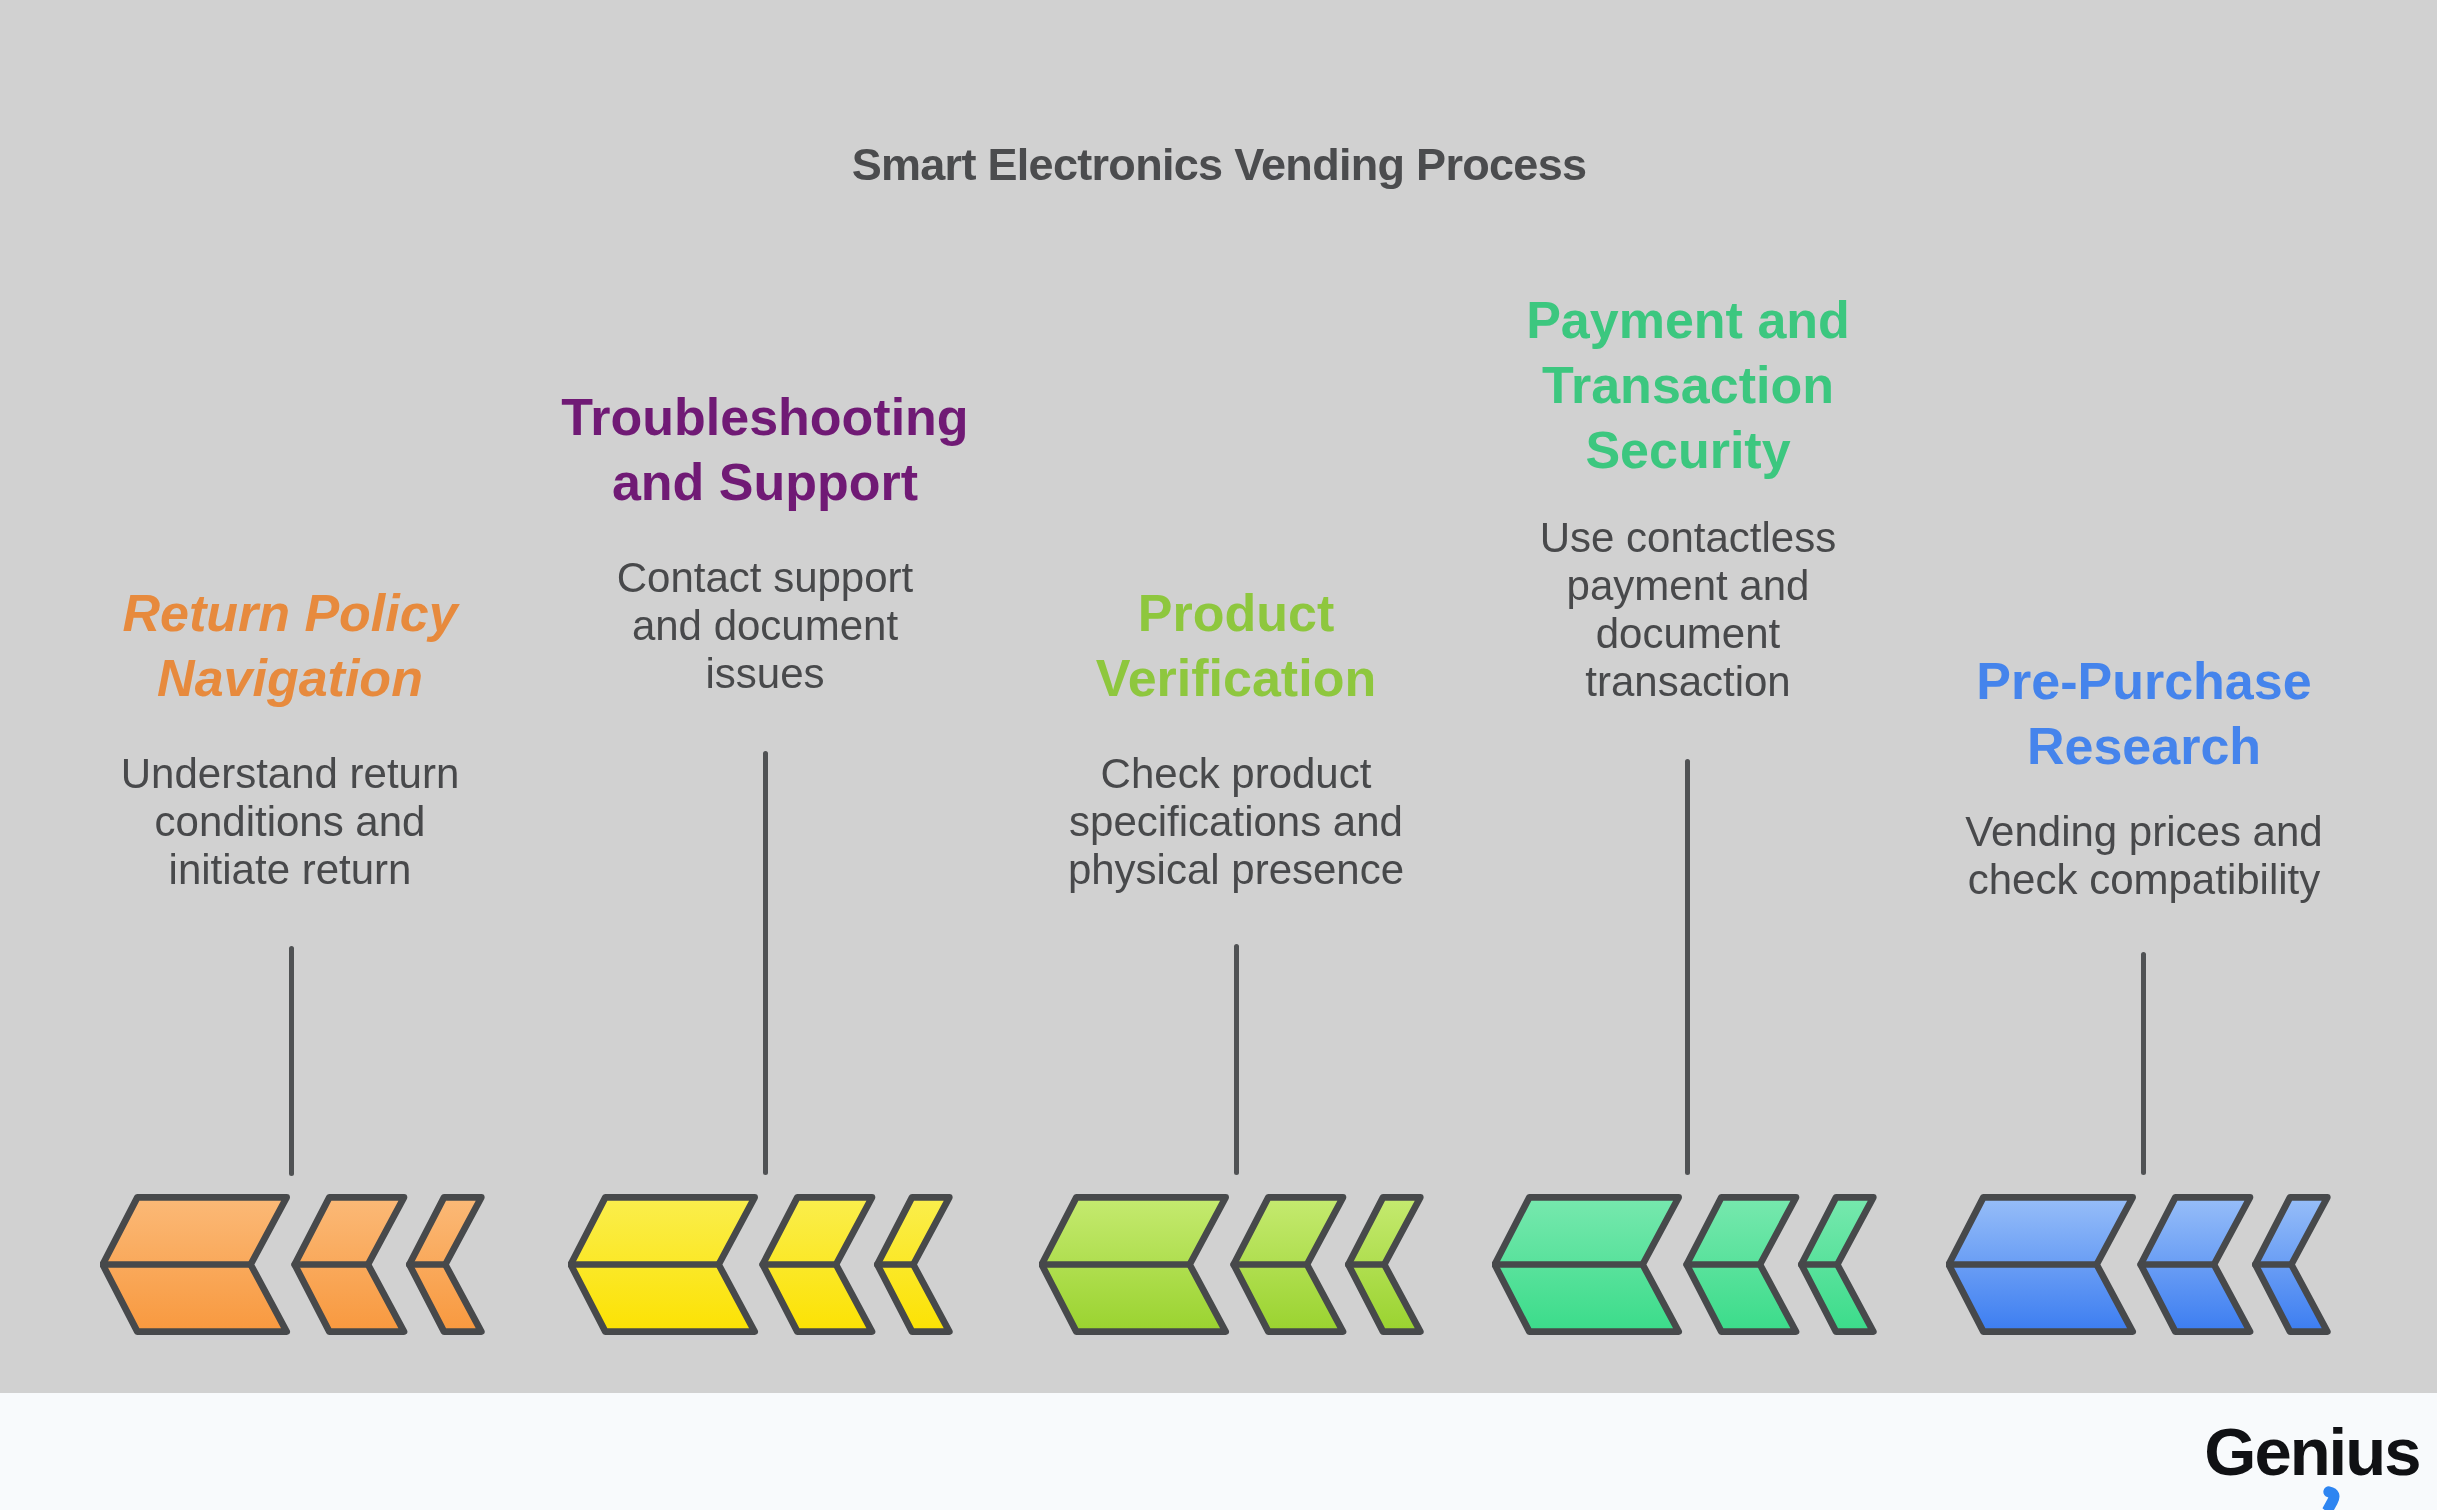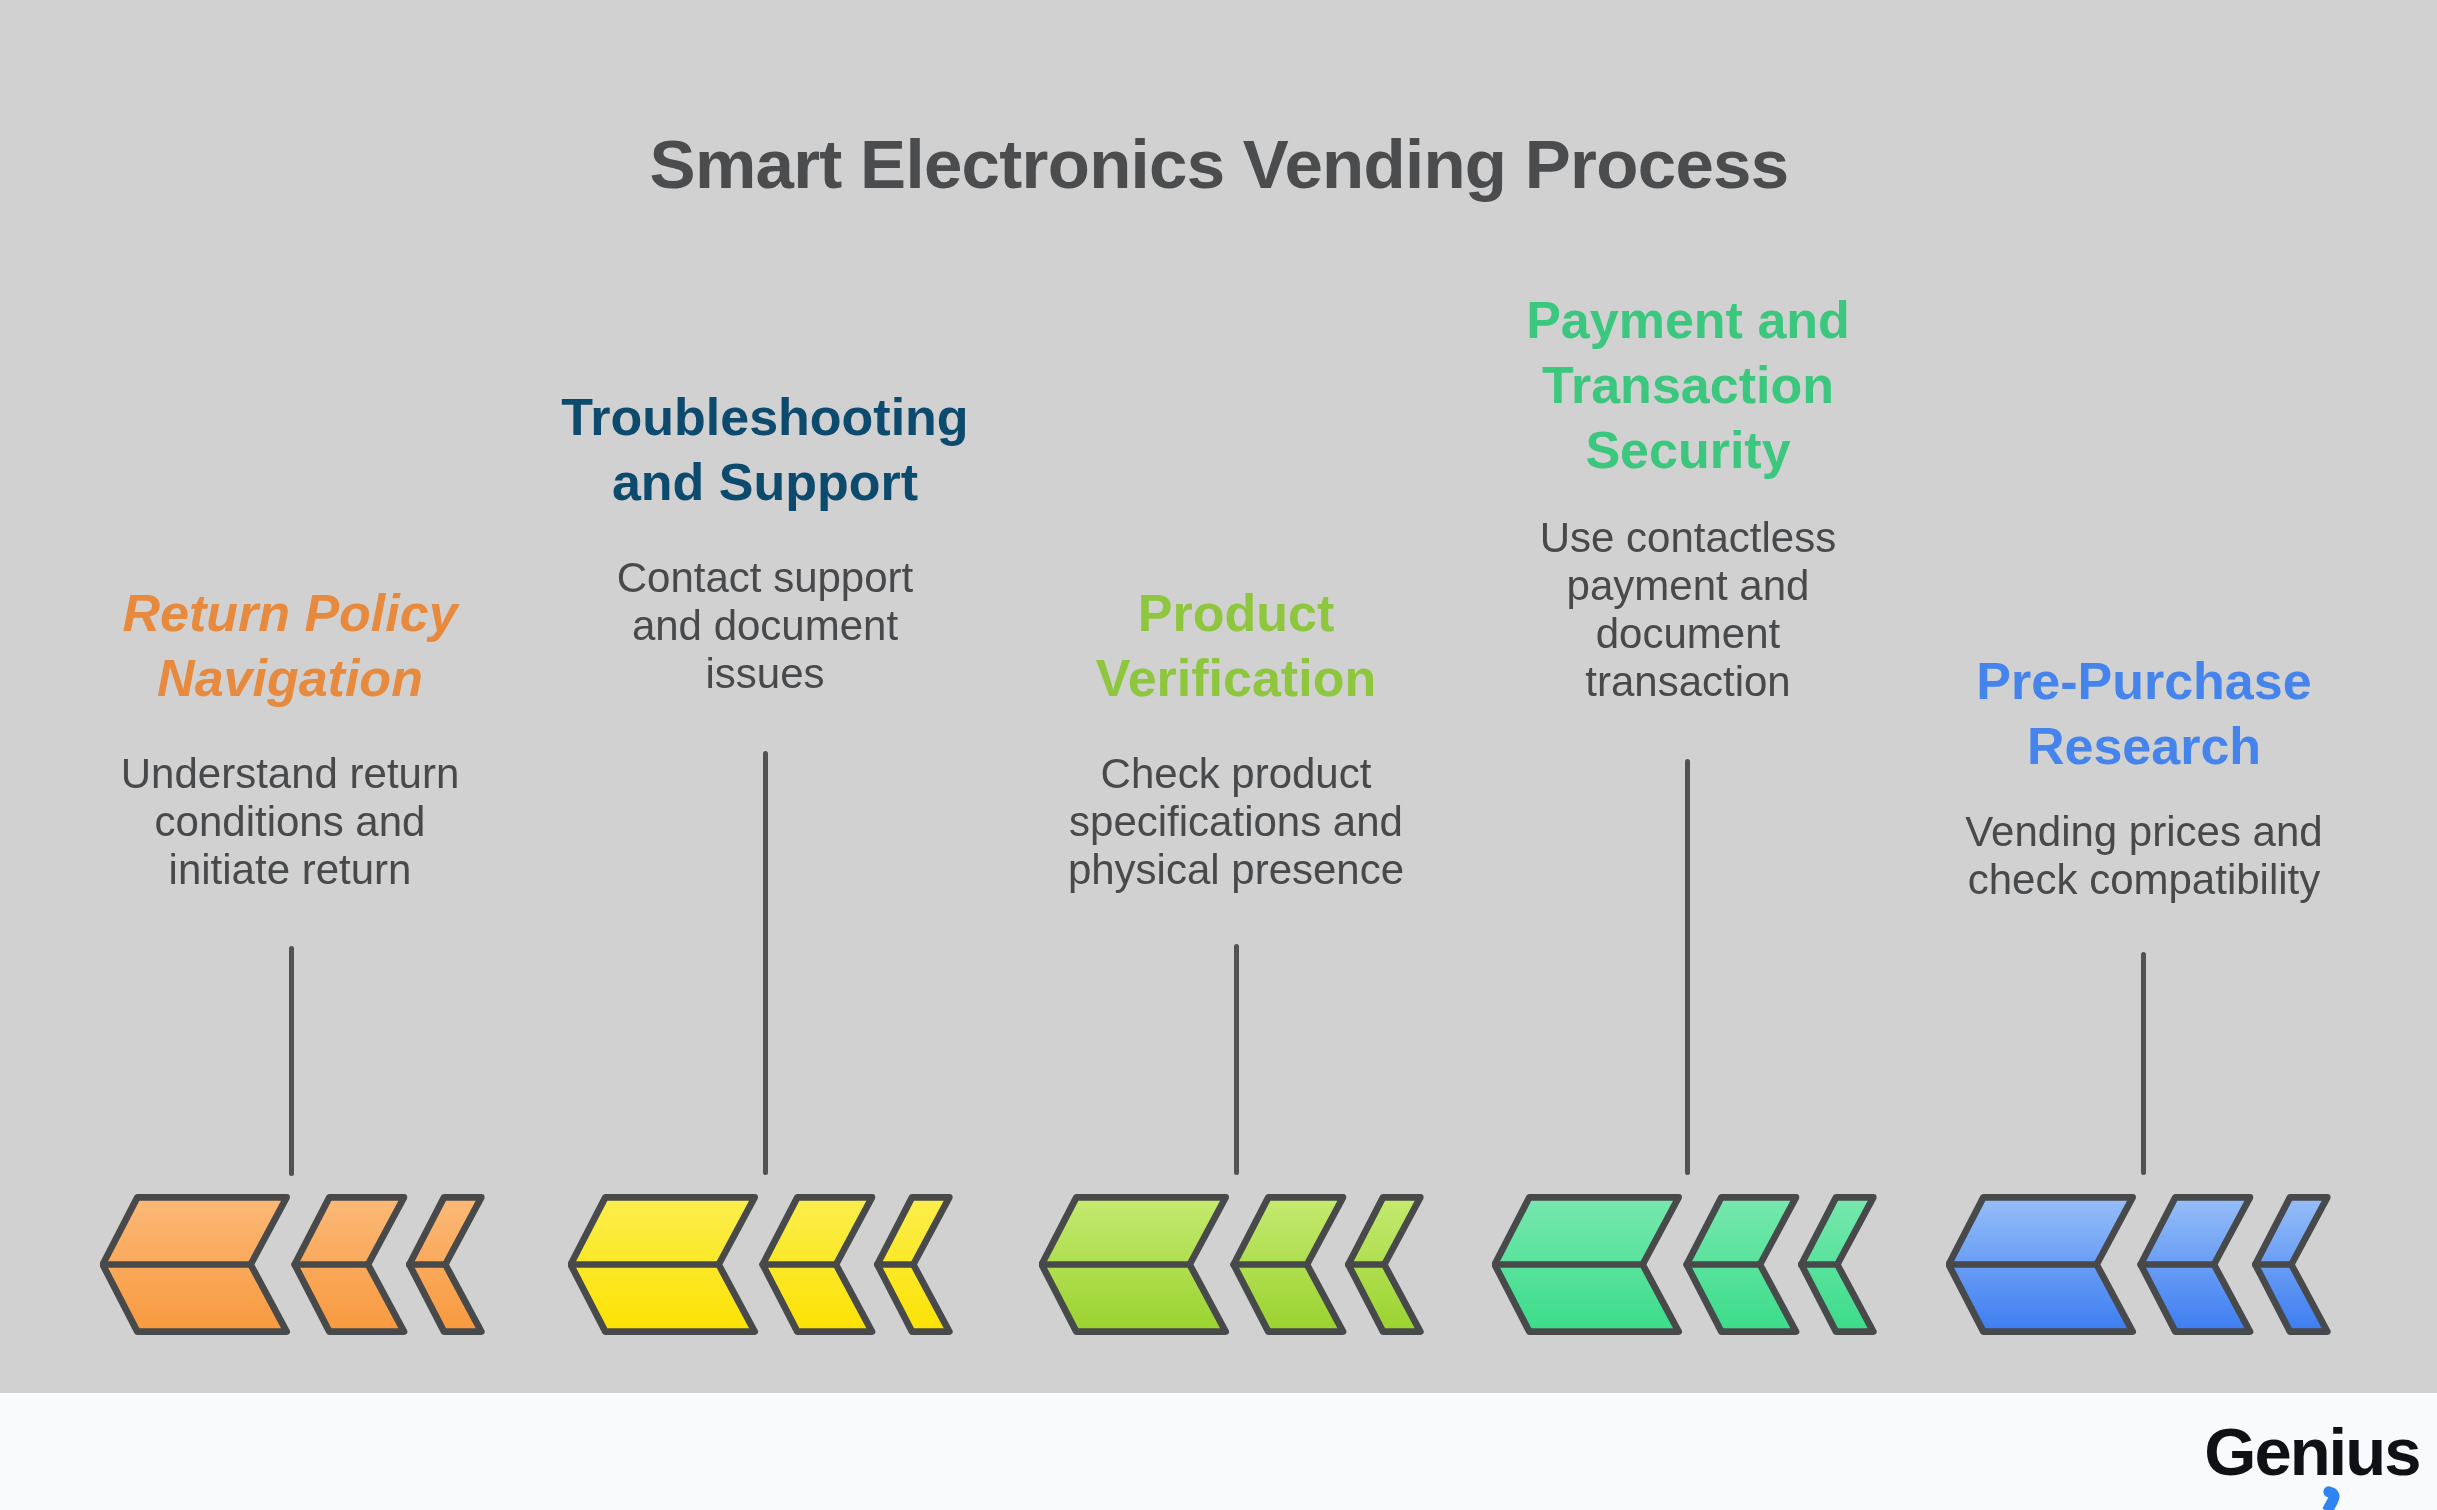--- a/index.html
+++ b/index.html
@@ -13,21 +13,21 @@
     height: 1511px;
     background: #d1d1d1;
     overflow: hidden;
   }
   .main-title {
     position: absolute;
     top: 123px;
     left: 0;
     width: 2438px;
     text-align: center;
-    font-size: 69px;
+    font-size: 45px;
     font-weight: bold;
     line-height: 83px;
     letter-spacing: -0.7px;
   }
   .stage-col {
     position: absolute;
     width: 466px;
     text-align: center;
   }
   .stage-name {
@@ -115,21 +115,21 @@
   <div class="main-title" style="color: rgb(75, 76, 78);">Smart Electronics Vending Process</div>
 
   <div class="stage-col col-1">
     <div class="stage-name" style="color: rgb(231, 138, 61); font-style: italic;">Return Policy
 Navigation</div>
     <div class="stage-desc">Understand return
 conditions and
 initiate return</div>
   </div>
   <div class="stage-col col-2">
-    <div class="stage-name" style="color: #0c4a6e;">Troubleshooting
+    <div class="stage-name" style="color: #701a75;">Troubleshooting
 and Support</div>
     <div class="stage-desc">Contact support
 and document
 issues</div>
   </div>
   <div class="stage-col col-3">
     <div class="stage-name" style="color: rgb(142, 199, 62);">Product
 Verification</div>
     <div class="stage-desc">Check product
 specifications and

